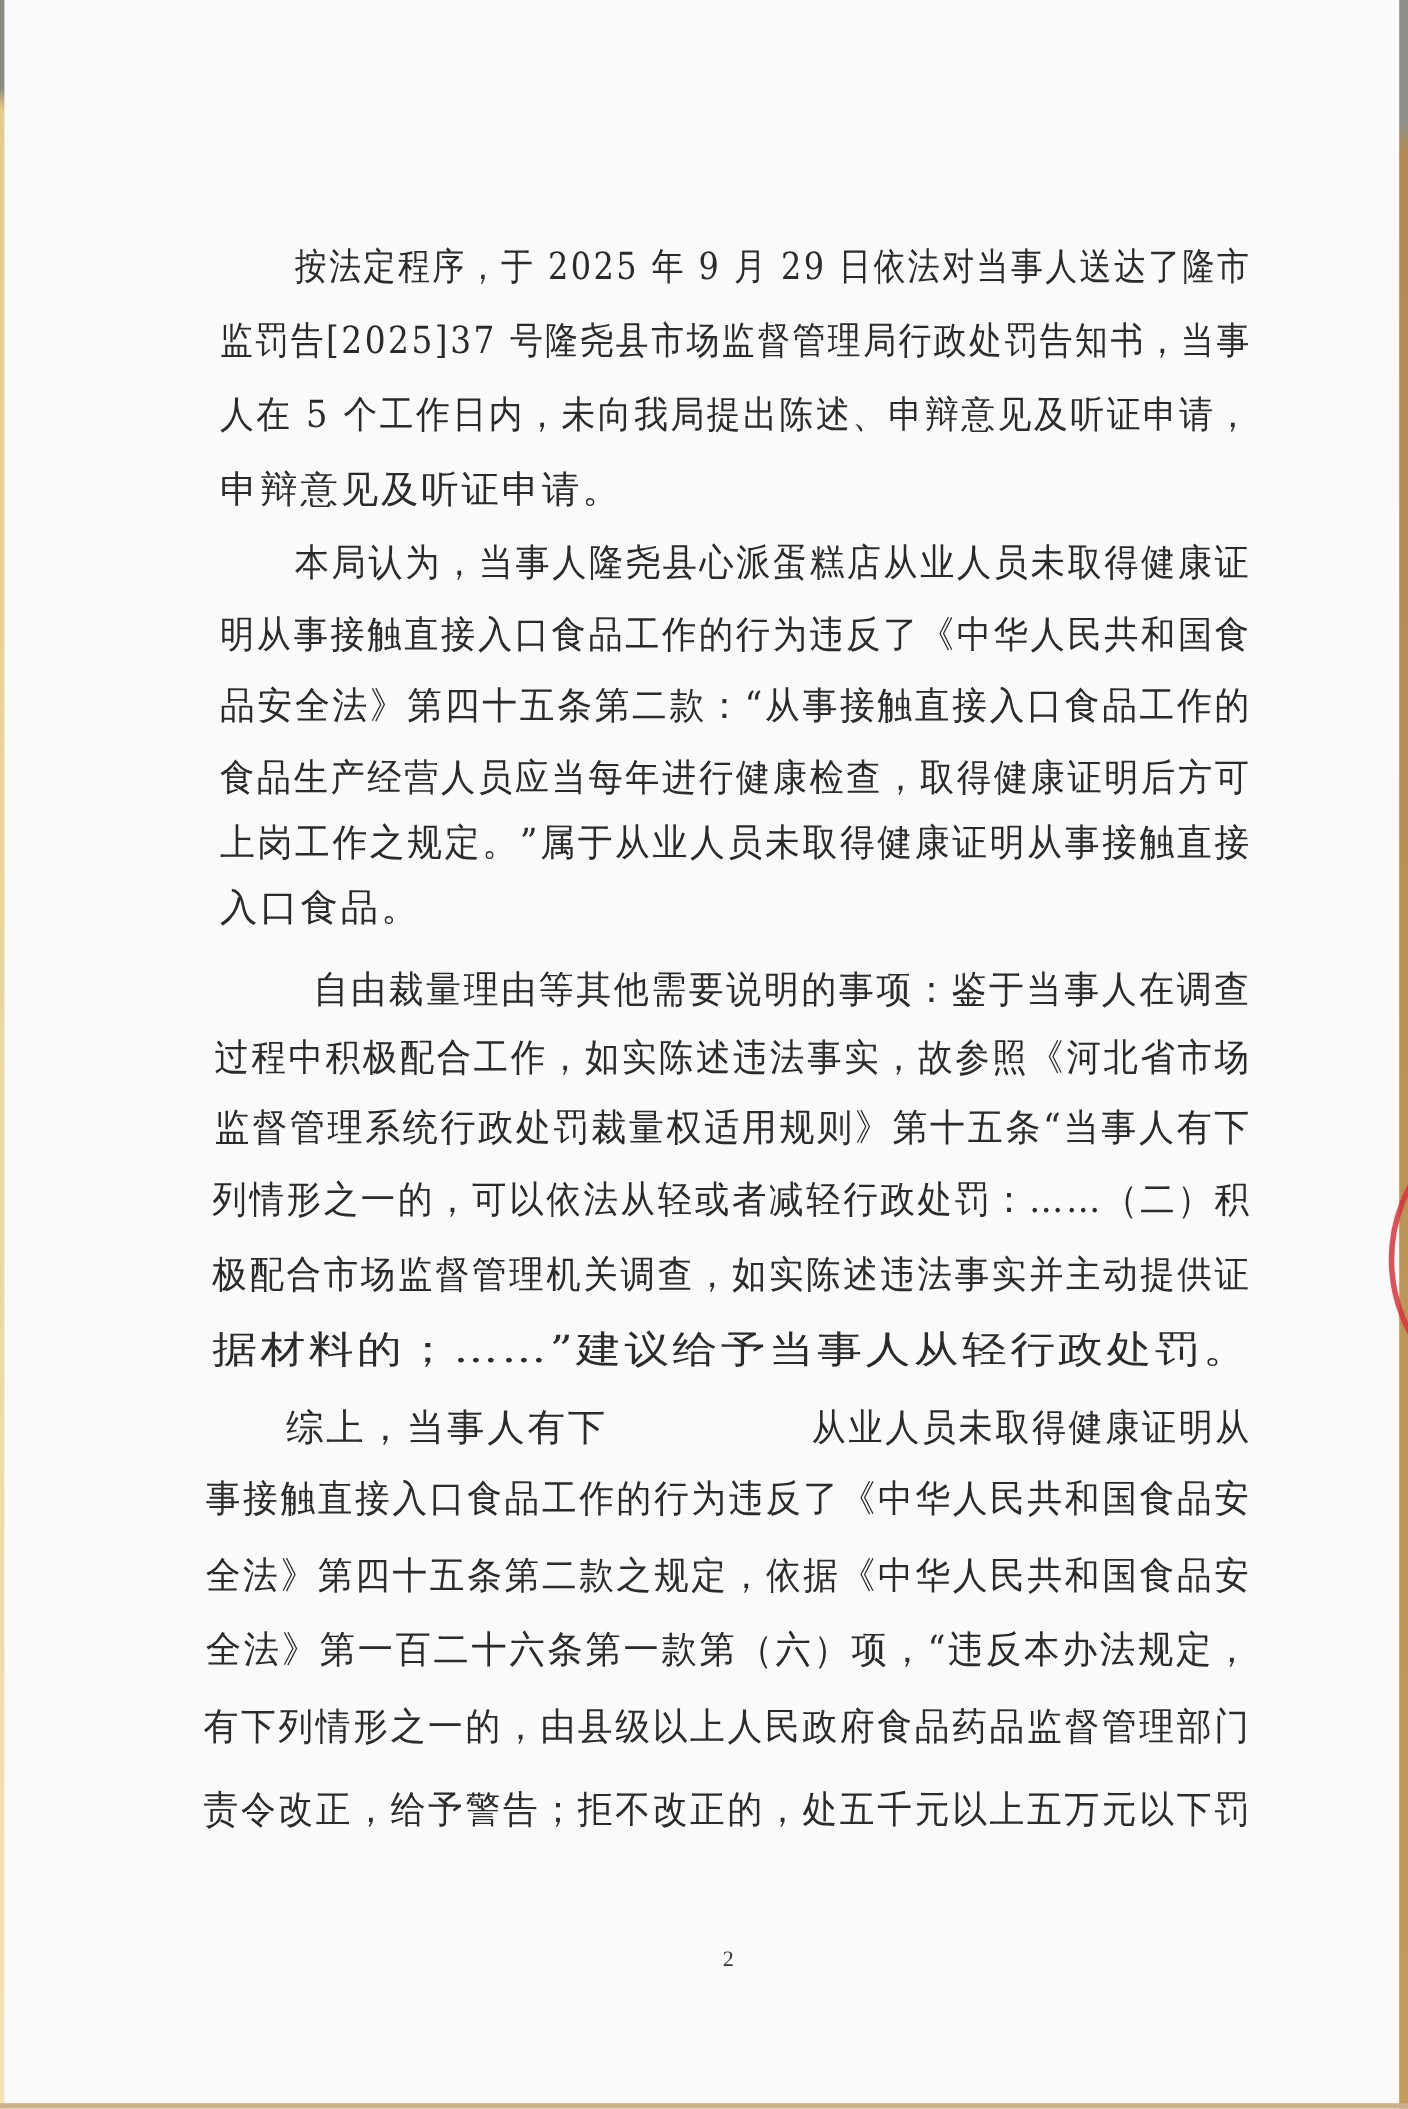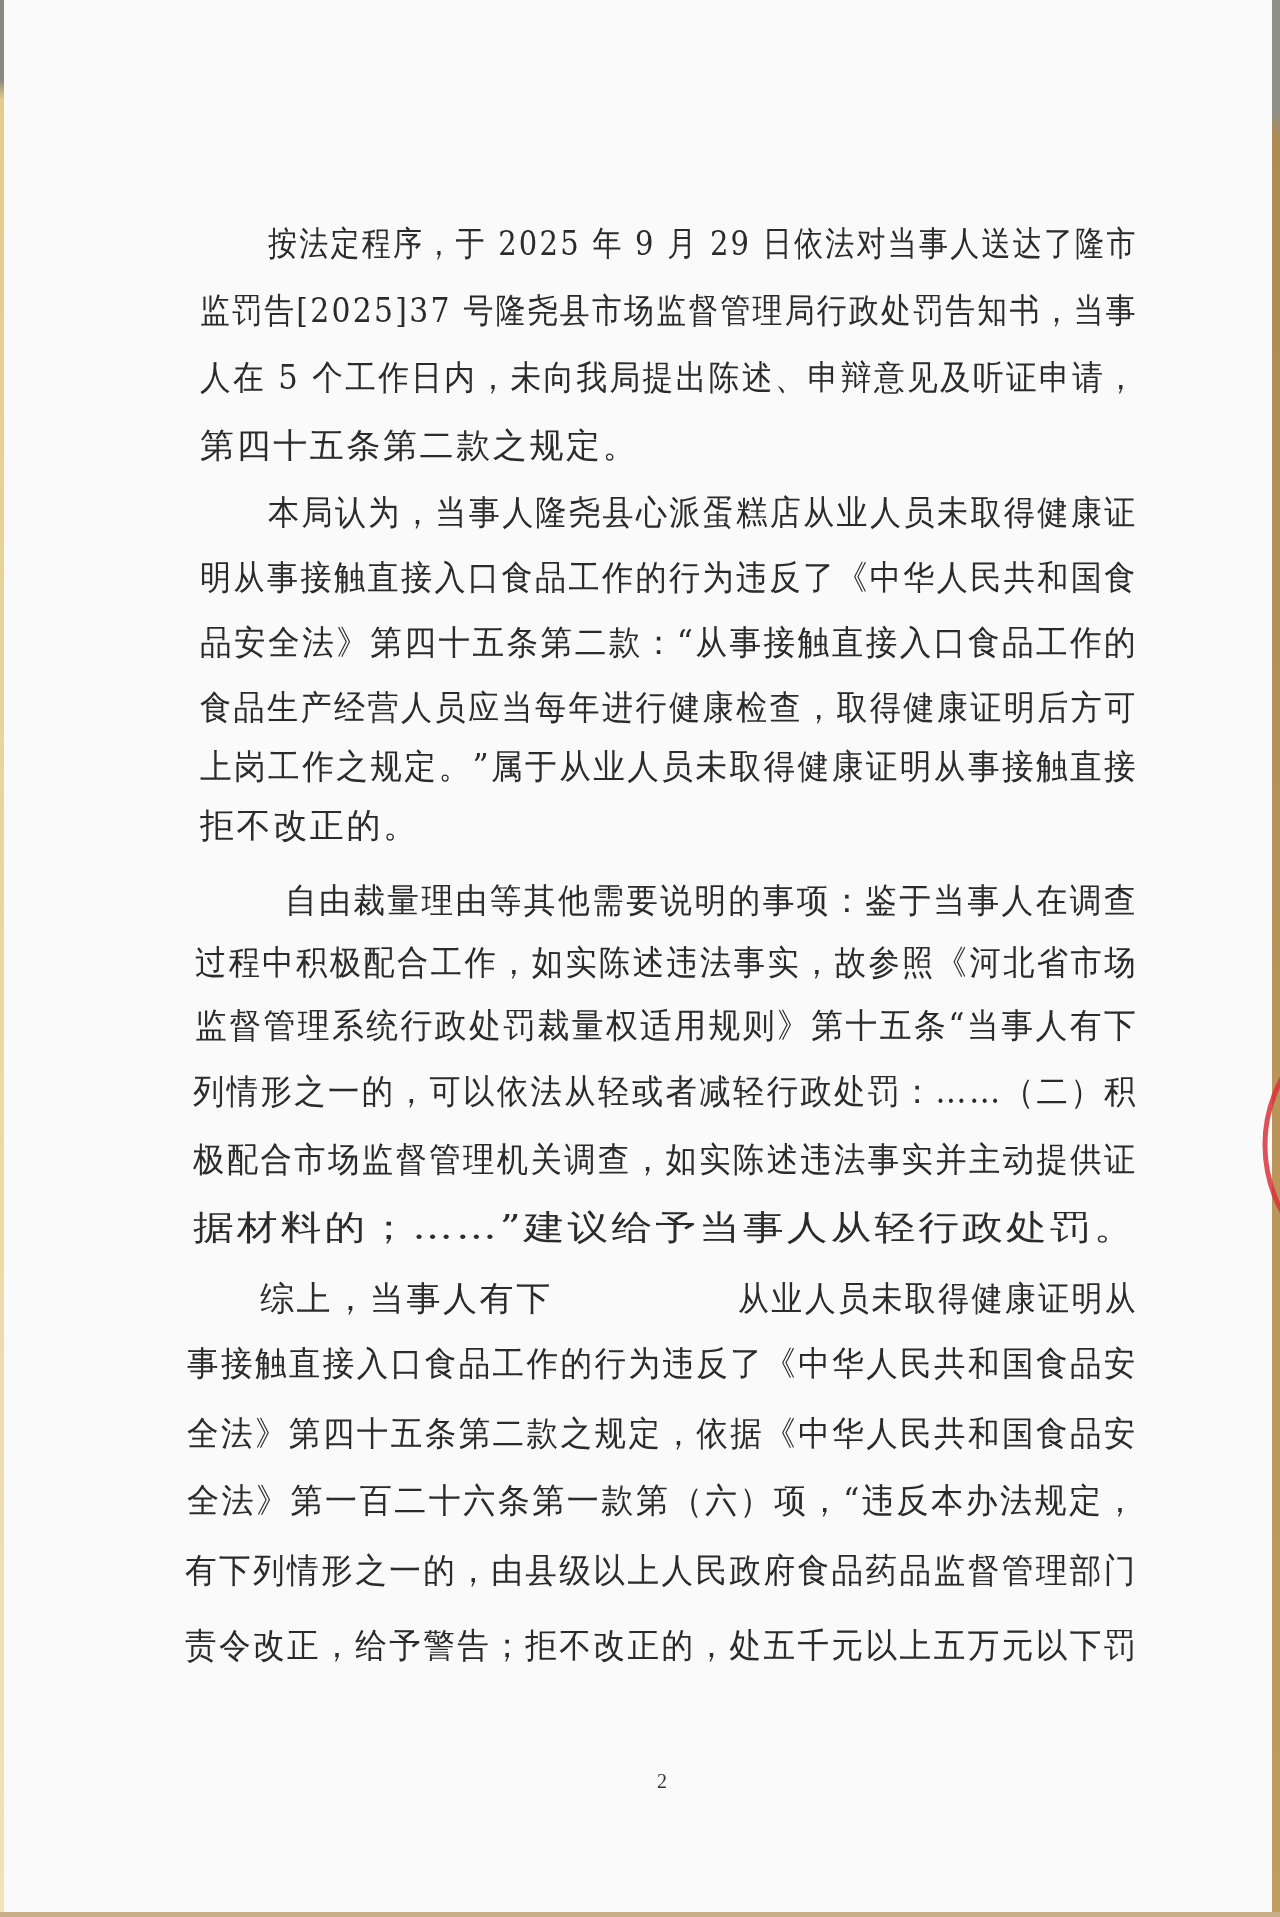--- a/index.html
+++ b/index.html
@@ -31,30 +31,30 @@
 <div class="edge-left"></div>
 <div class="edge-right"></div>
 <div class="edge-bottom"></div>
 
 <div class="page">
 
   <div>
     <div class="line" style="left: 233px; top: 221px; width: 870px; transform: scaleX(0.853778);">按法定程序，于 2025 年 9 月 29 日依法对当事人送达了隆市</div>
     <div class="line" style="left: 165px; top: 288px; transform: scaleX(0.877456);">监罚告[2025]37 号隆尧县市场监督管理局行政处罚告知书，当事</div>
     <div class="line" style="left: 165px; top: 355px; transform: scaleX(0.902791);">人在 5 个工作日内，未向我局提出陈述、申辩意见及听证申请，</div>
-    <div class="line" style="left:165px;top:423px;">第四十五条第二款之规定。</div>
+    <div class="line" style="left:165px;top:423px;">申辩意见及听证申请。</div>
   </div>
 
   <div>
     <div class="line" style="left: 233px; top: 490px; transform: scaleX(0.913866);">本局认为，当事人隆尧县心派蛋糕店从业人员未取得健康证</div>
     <div class="line" style="left: 165px; top: 555px; transform: scaleX(0.915122);">明从事接触直接入口食品工作的行为违反了《中华人民共和国食</div>
     <div class="line" style="left: 165px; top: 620px; transform: scaleX(0.930556);">品安全法》第四十五条第二款：“从事接触直接入口食品工作的</div>
     <div class="line" style="left: 165px; top: 685px; transform: scaleX(0.915122);">食品生产经营人员应当每年进行健康检查，取得健康证明后方可</div>
     <div class="line" style="left: 165px; top: 744px; transform: scaleX(0.930556);">上岗工作之规定。”属于从业人员未取得健康证明从事接触直接</div>
-    <div class="line" style="left:165px;top:803px;">拒不改正的。</div>
+    <div class="line" style="left:165px;top:803px;">入口食品。</div>
   </div>
 
   <div>
     <div class="line" style="left: 250px; top: 878px; transform: scaleX(0.93224);">自由裁量理由等其他需要说明的事项：鉴于当事人在调查</div>
     <div class="line" style="left: 160px; top: 940px; transform: scaleX(0.92);">过程中积极配合工作，如实陈述违法事实，故参照《河北省市场</div>
     <div class="line" style="left: 160px; top: 1003px; transform: scaleX(0.935516);">监督管理系统行政处罚裁量权适用规则》第十五条“当事人有下</div>
     <div class="line" style="left: 158px; top: 1069px; transform: scaleX(0.921951);">列情形之一的，可以依法从轻或者减轻行政处罚：……（二）积</div>
     <div class="line" style="left: 158px; top: 1137px; transform: scaleX(0.921951);">极配合市场监督管理机关调查，如实陈述违法事实并主动提供证</div>
     <div class="line" style="left: 158px; top: 1205px; transform: scaleX(1.19772);">据材料的；……”建议给予当事人从轻行政处罚。</div>
   </div>

